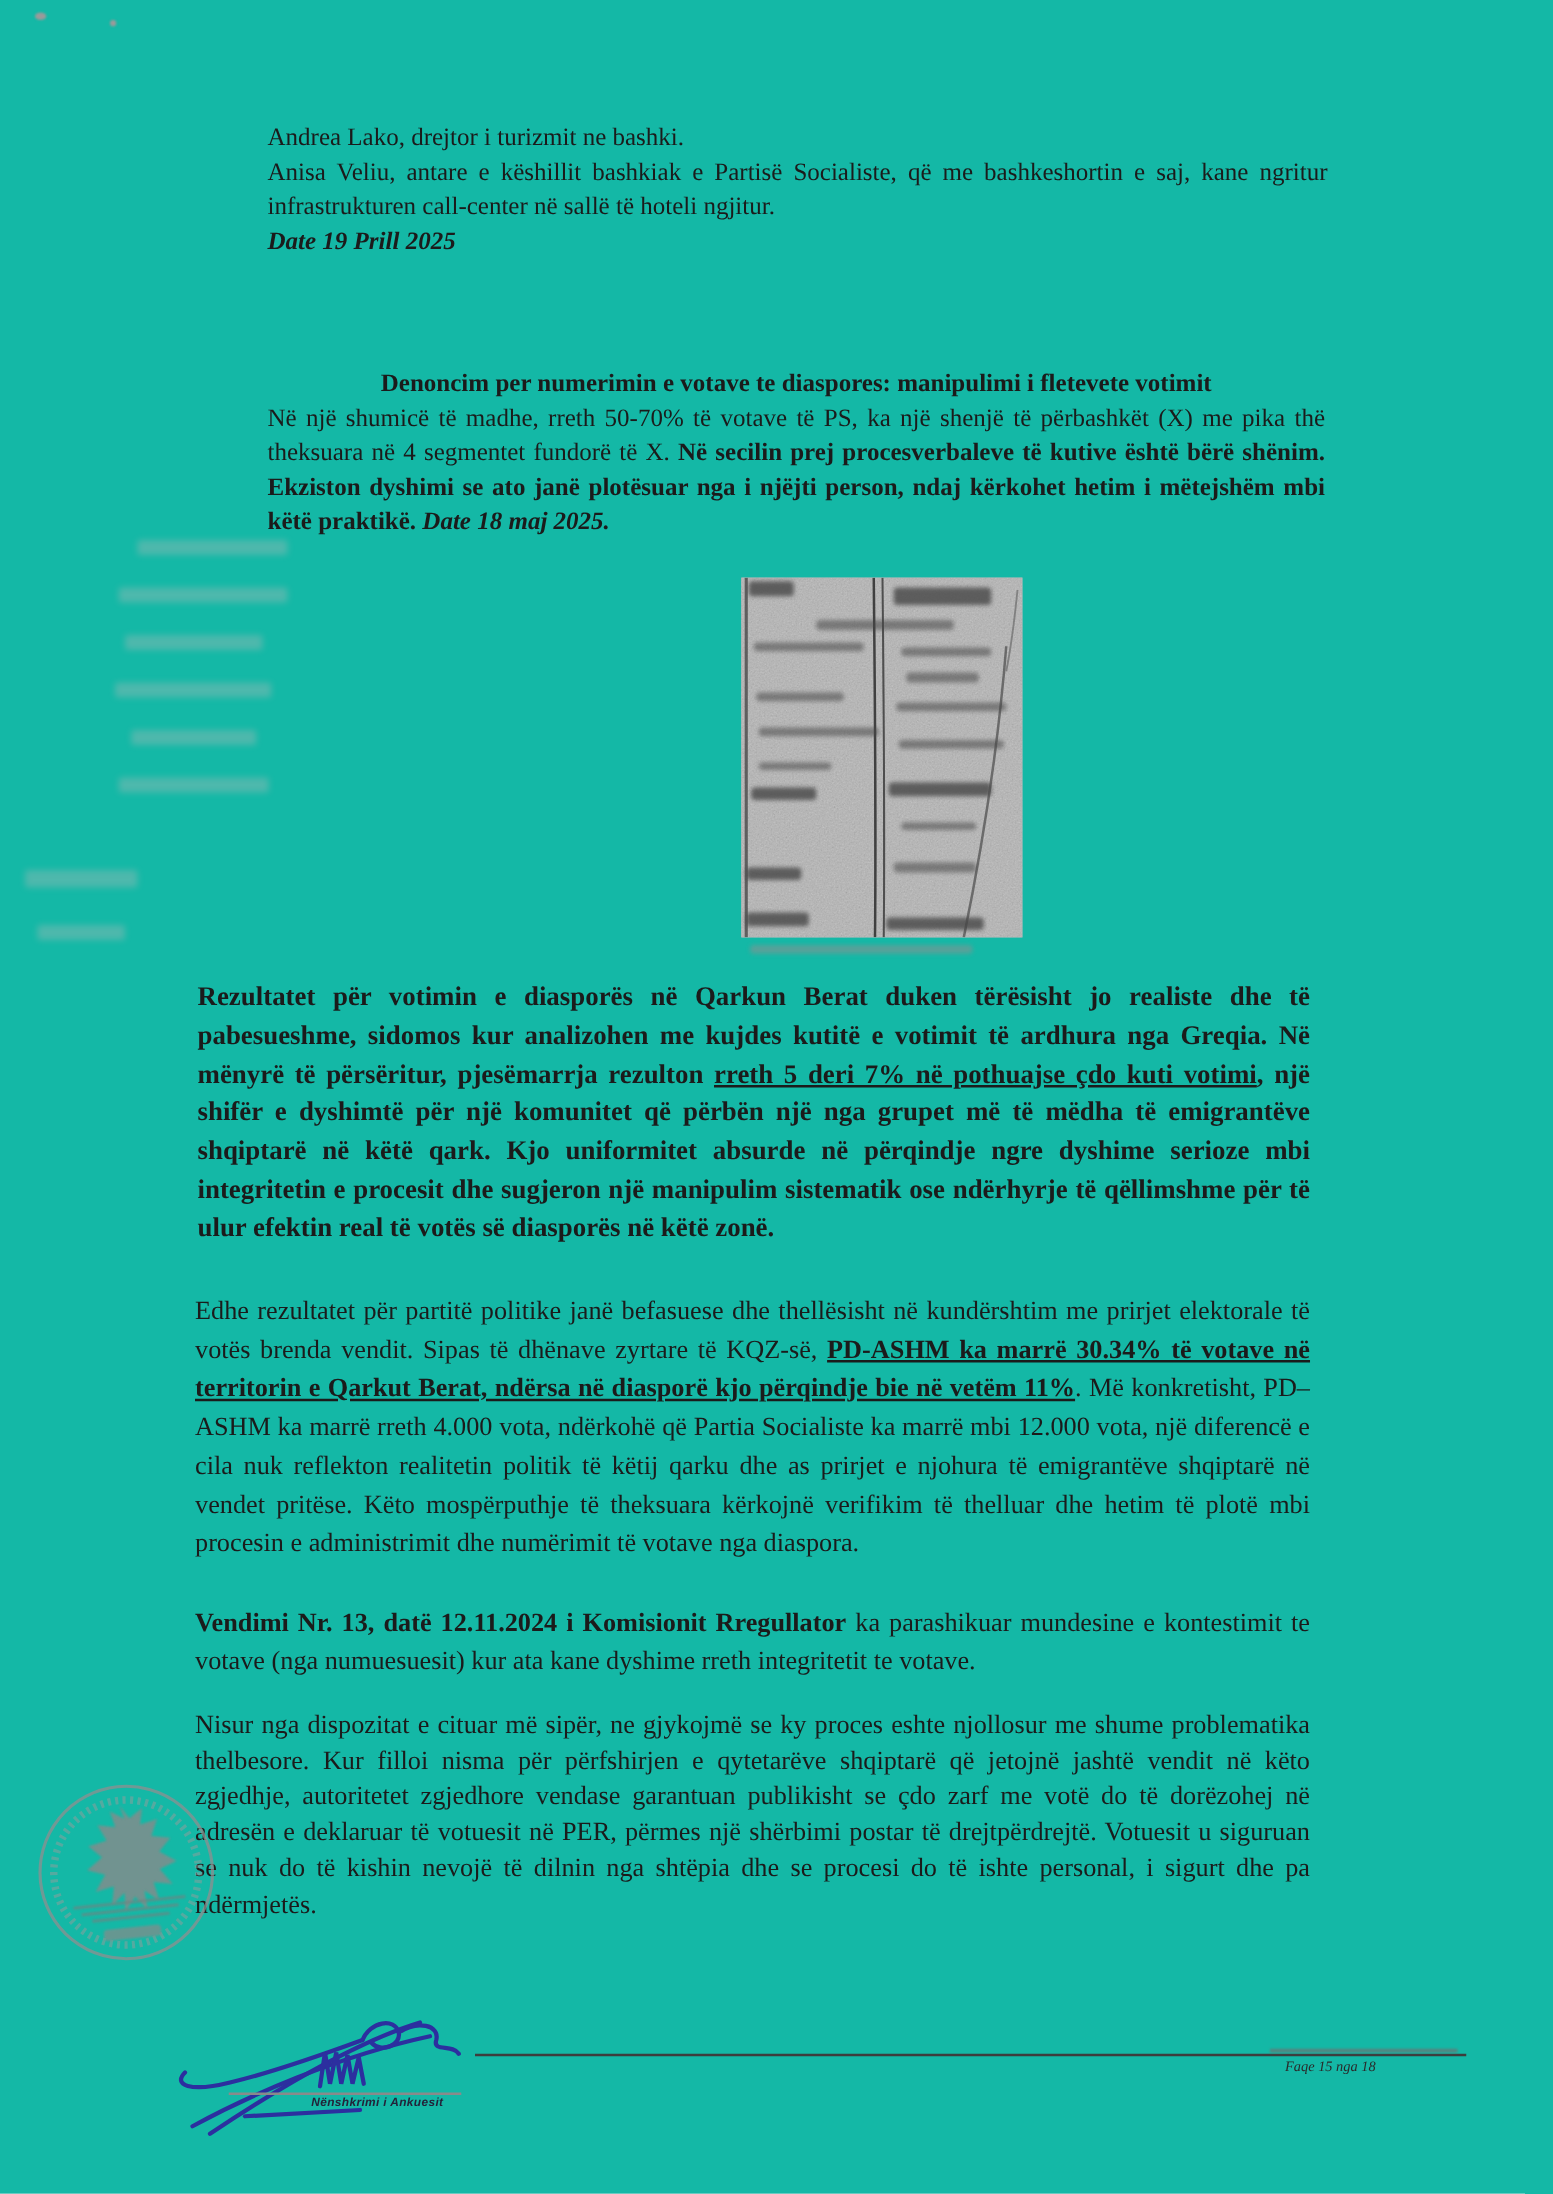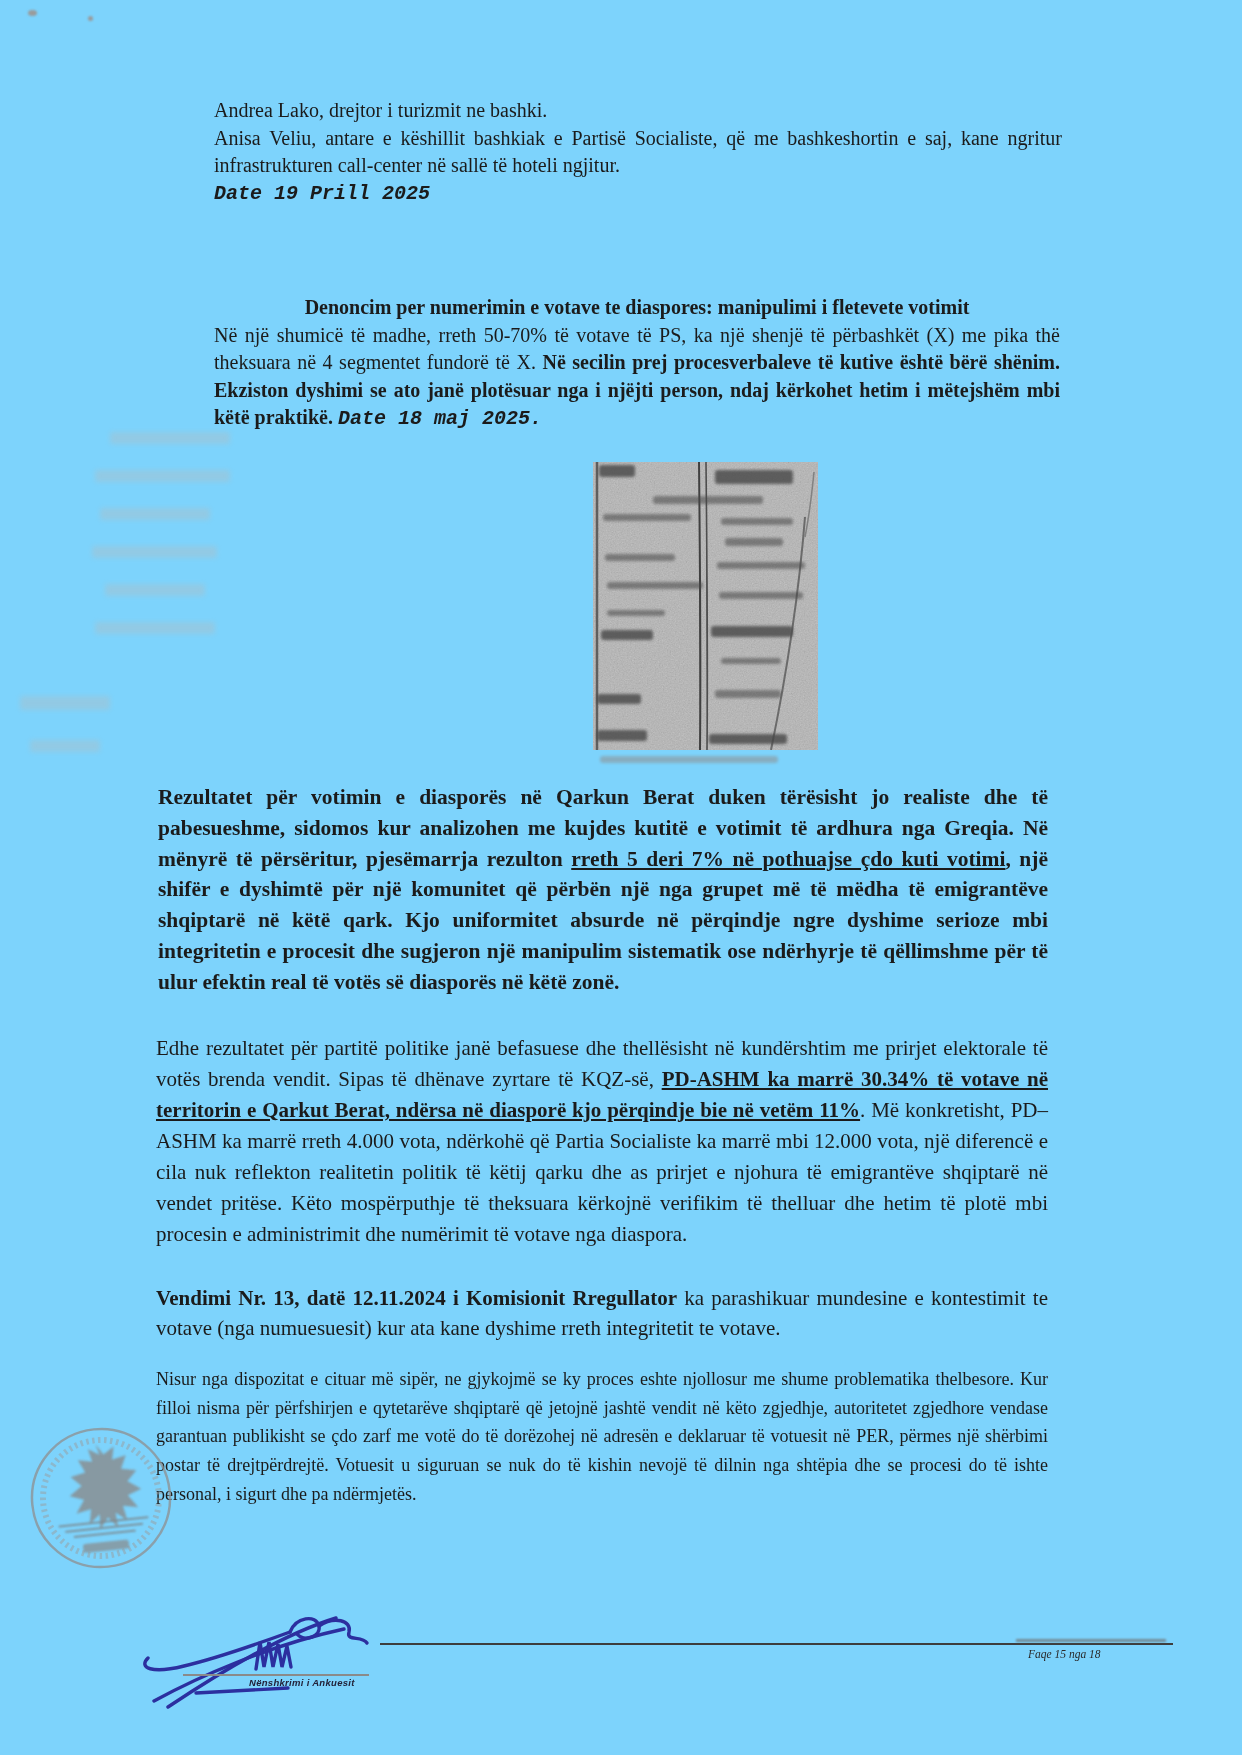--- a/index.html
+++ b/index.html
@@ -1,33 +1,33 @@
 <!DOCTYPE html>
 <html><head>
 <meta charset="utf-8">
 <style>
   html,body{margin:0;padding:0;background:#e8e8e8;}
   .page{
-    position:relative;width:1242px;height:1755px;background:#7dd3fc;
+    position:relative;width:1242px;height:1755px;background:#14b8a6;
     margin:0 auto;overflow:hidden;
     font-family:"Liberation Serif","DejaVu Serif",serif;color:#1b1b1b;
   }
   .b{font-weight:bold;}
-  .i{font-style:italic;font-family:Liberation Mono, monospace;}
+  .i{font-style:italic;}
   .u{text-decoration:underline;}
   .abs{position:absolute;}
   .block{position:absolute;text-align:justify;}
   .intro{left:214px;top:97px;width:848px;font-size:20px;line-height:27.5px;}
   .intro .line{text-align:left;}
   .link{ text-decoration:underline;color:#161616;}
   .denoncim{left:214px;top:294px;width:846px;font-size:20px;line-height:27.5px;}
   .p-rezultatet{left:158px;top:782px;width:890px;font-size:21.5px;line-height:30.8px;font-weight:bold;}
   .p-edhe{left:156px;top:1033px;width:892px;font-size:21px;line-height:31px;}
   .p-vendimi{left:156px;top:1283px;width:892px;font-size:21px;line-height:30px;}
-  .p-nisur{left:156px;top:1365px;width:892px;font-size:18px;line-height:28.7px;}
+  .p-nisur{left:156px;top:1365px;width:892px;font-size:21px;line-height:28.7px;}
   .p-por{left:156px;top:1563px;width:892px;font-size:21.5px;line-height:31.5px;}
 
   
   .photo{left:593px;top:462px;width:225px;height:288px;background:#b9b9b9;overflow:hidden;}
   .photo .smudge{position:absolute;background:#474747;filter:blur(1.6px);border-radius:3px;opacity:.55;}
   .photo .smudge.dark{opacity:.8;}
   .photo-caption{left:600px;top:756px;width:178px;height:7px;background:#8f8f8f;filter:blur(1.8px);opacity:.55;border-radius:3px;}
 
   
   .speck{position:absolute;background:#9a9a9a;border-radius:50%;filter:blur(1px);}

